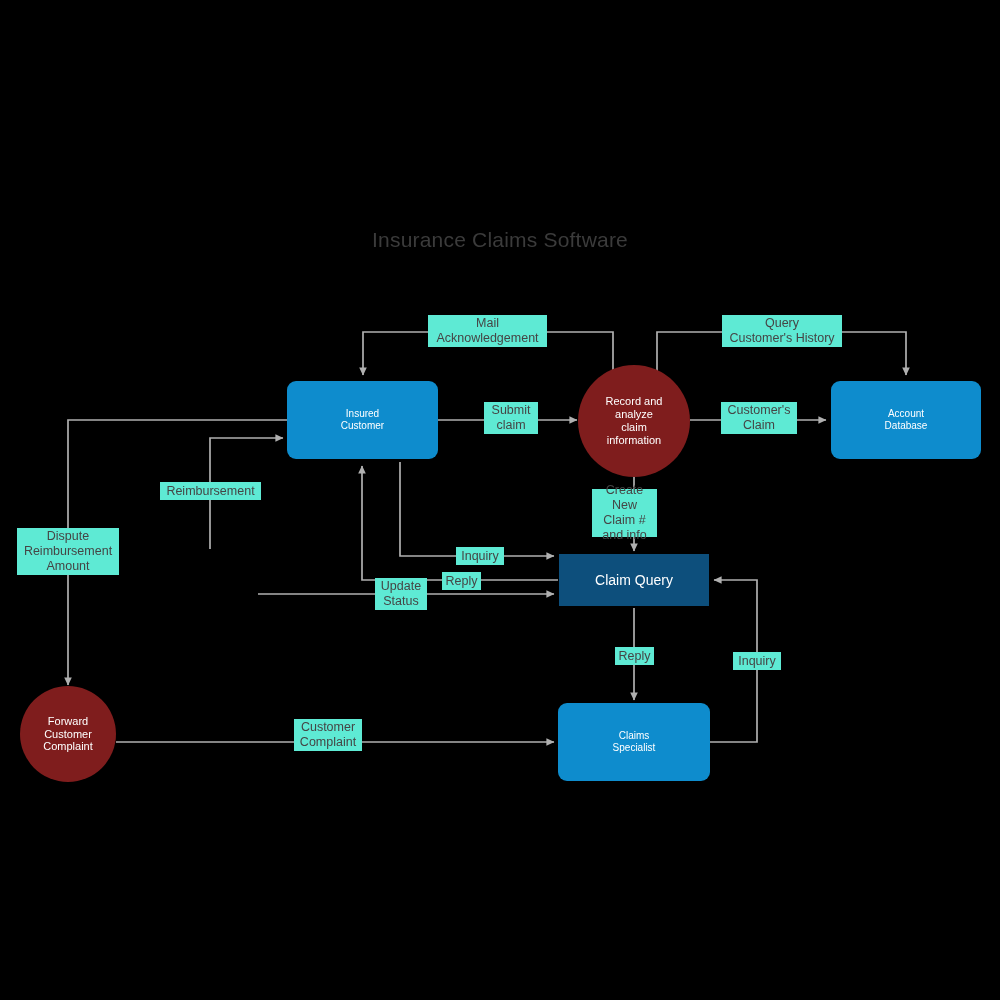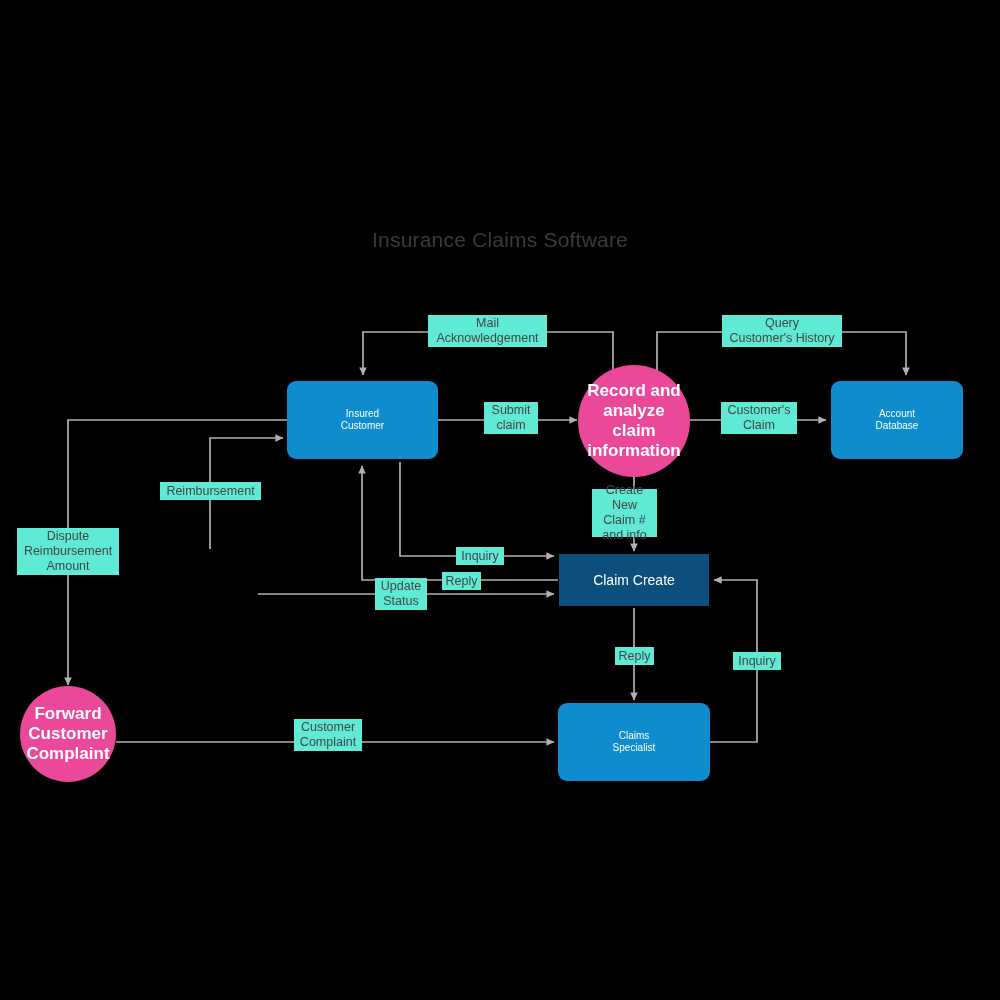--- a/index.html
+++ b/index.html
@@ -12,21 +12,21 @@
   }
   #stage{position:absolute;left:0;top:0;width:1000px;height:1000px;}
   svg#wires{position:absolute;left:0;top:0;width:1000px;height:1000px;}
 
   .node{position:absolute;display:flex;align-items:center;justify-content:center;
         text-align:center;color:#ffffff;line-height:1.18;box-sizing:border-box;}
   .node .lbl{display:block;width:100%;padding:0 6px;box-sizing:border-box;}
 
   .ext{background:#0e8ccd;border-radius:9px;font-size:10px;}
   .store{background:#0d4f7c;border-radius:0;font-size:14px;}
-  .proc{background:#ec4899;border-radius:50%;font-size:17px;font-weight:bold;}
+  .proc{background:#7f1d1d;border-radius:50%;font-size:11px;}
 
   .elabel{position:absolute;background:#5eead4;color:#454545;
           font-size:12.5px;line-height:1.2;text-align:center;
           padding:1px 3px;box-sizing:border-box;white-space:pre-line;
           display:flex;align-items:center;justify-content:center;}
 
   #title{position:absolute;color:#3b3b3b;font-size:21px;letter-spacing:.2px;
          text-align:center;width:1000px;top:228px;left:0;}
 </style>
 </head>
@@ -77,27 +77,27 @@
 Customer</span>
   </div>
 
   <div class="node proc" style="left:578px;top:365px;width:112px;height:112px;">
     <span class="lbl" style="white-space:pre-line;">Record and
 analyze
 claim
 information</span>
   </div>
 
-  <div class="node ext" style="left:831px;top:381px;width:132px;height:78px;">
+  <div class="node ext" style="left:831px;top:381px;width:150px;height:78px;">
     <span class="lbl" style="white-space:pre-line;">Account
 Database</span>
   </div>
 
   <div class="node store" style="left:559px;top:554px;width:150px;height:52px;">
-    <span class="lbl" style="white-space:pre-line;">Claim Create</span>
+    <span class="lbl" style="white-space:pre-line;">Claim Query</span>
   </div>
 
 
   <div class="node proc" style="left:20px;top:686px;width:96px;height:96px;">
     <span class="lbl" style="white-space:pre-line;">Forward
 Customer
 Complaint</span>
   </div>
 
   <div class="node ext" style="left:558px;top:703px;width:152px;height:78px;">

